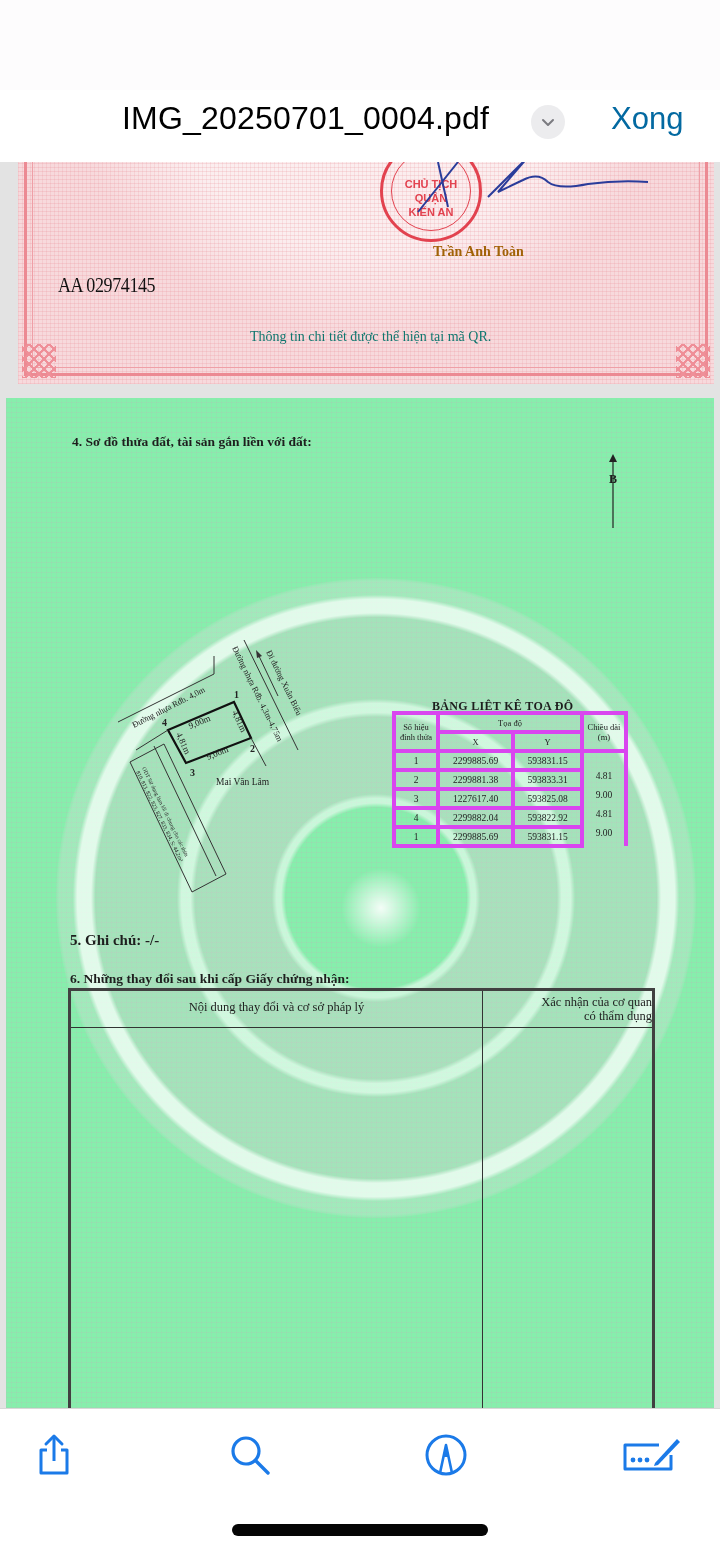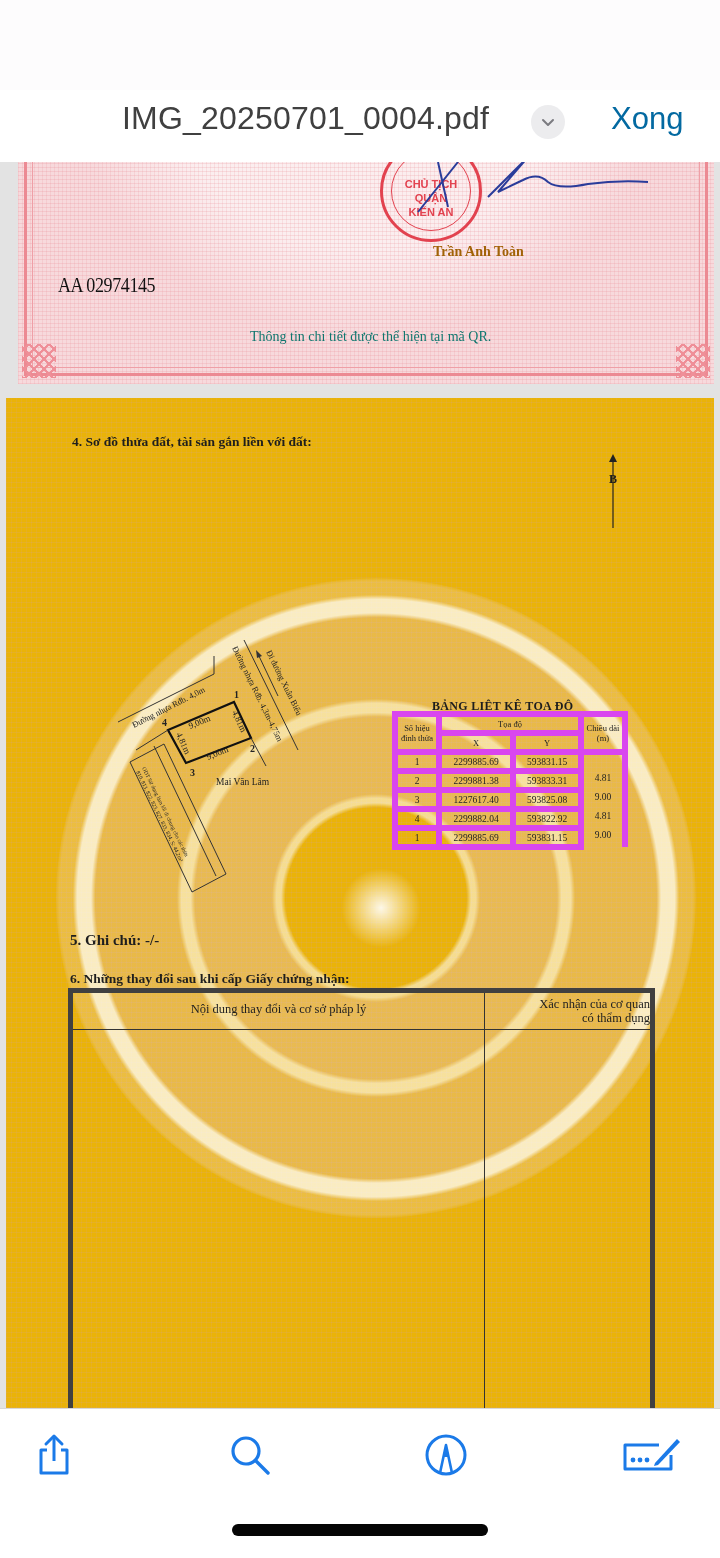--- a/index.html
+++ b/index.html
@@ -2,21 +2,21 @@
 <html><head>
 <meta charset="utf-8">
 <style>
   * { box-sizing: border-box; margin: 0; padding: 0; }
   html, body { width: 720px; height: 1558px; overflow: hidden; background: #ffffff; }
   body { position: relative; font-family: "Liberation Sans", sans-serif; }
 
   
   .status-area { position: absolute; left: 0; top: 0; width: 720px; height: 90px; background: #fdfcfd; }
   .navbar { position: absolute; left: 0; top: 90px; width: 720px; height: 72px; background: #ffffff; }
-  .doc-title { position: absolute; left: 122px; top: 100px; font-size: 32px; color: #404040; letter-spacing: 0.2px; }
+  .doc-title { position: absolute; left: 122px; top: 100px; font-size: 32px; color: #000000; letter-spacing: 0.2px; }
   .title-chevron { position: absolute; left: 531px; top: 105px; width: 34px; height: 34px; border-radius: 50%; background: #ececee; display: flex; align-items: center; justify-content: center; cursor: pointer; }
   .title-chevron svg { width: 16px; height: 16px; }
   .done-btn { position: absolute; left: 611px; top: 101px; font-size: 31px; color: #0369a1; cursor: pointer; }
 
   
   .viewport { position: absolute; left: 0; top: 162px; width: 720px; height: 1246px; background: #e3e3e3; overflow: hidden; }
 
   
   .page1 { position: absolute; left: 18px; top: 0; width: 696px; height: 222px; background: #f7d9dc; overflow: hidden; }
   .page1 .guilloche { position: absolute; inset: 0;
@@ -34,48 +34,48 @@
   .seal { position: absolute; left: 362px; top: -22px; width: 102px; height: 102px; border-radius: 50%; border: 3px solid #e2424f; }
   .seal .ring { position: absolute; inset: 8px; border-radius: 50%; border: 1px solid #e2424f; }
   .seal .seal-text { position: absolute; left: 0; right: 0; top: 34px; text-align: center; color: #e2424f; font-size: 11px; font-weight: bold; line-height: 14px; }
   .signature { position: absolute; left: 380px; top: -10px; width: 260px; height: 80px; }
 
   .signer { position: absolute; left: 415px; top: 82px; font-family: "Liberation Serif", serif; font-weight: bold; font-size: 14px; color: #a16207; }
   .serial { position: absolute; left: 40px; top: 110px; font-family: "Liberation Serif", serif; font-size: 22px; color: #111; transform: scaleX(0.82); transform-origin: left; letter-spacing: -0.5px; }
   .qr-note { position: absolute; left: 232px; top: 167px; font-family: "Liberation Serif", serif; font-size: 14px; color: #0f766e; }
 
   
-  .page2 { position: absolute; left: 6px; top: 236px; width: 708px; height: 1010px; background: #eab308; overflow: hidden; }
+  .page2 { position: absolute; left: 6px; top: 236px; width: 708px; height: 1010px; background: #86efac; overflow: hidden; }
   .page2 .bg-grid { position: absolute; inset: 0;
      background:
       repeating-linear-gradient(0deg, rgba(205,160,185,0.16) 0 1px, transparent 1px 5px),
       repeating-linear-gradient(90deg, rgba(205,160,185,0.13) 0 1px, transparent 1px 5px); }
   .page2 .emblem { position: absolute; left: 50px; top: 180px; width: 640px; height: 640px; border-radius: 50%;
      background:
       radial-gradient(circle, rgba(255,255,255,0.0) 0 20%, rgba(255,255,255,0.55) 21% 22%, rgba(230,200,218,0.35) 23% 40%, rgba(255,255,255,0.6) 41% 43%, rgba(230,200,218,0.3) 44% 62%, rgba(255,255,255,0.75) 63% 66%, rgba(240,220,232,0.25) 67% 70%, transparent 71%); }
   .page2 .emblem-star { position: absolute; left: 335px; top: 470px; width: 80px; height: 80px; border-radius: 50%; background: radial-gradient(circle, rgba(255,255,255,0.9), transparent 70%); }
 
   .serif { font-family: "Liberation Serif", serif; color: #1e1e1e; }
   .sec4-title { position: absolute; left: 66px; top: 36px; font-size: 13.5px; font-weight: bold; }
 
   .north { position: absolute; left: 600px; top: 218px; width: 12px; height: 110px; }
   .north-label { position: absolute; left: 603px; top: 74px; font-weight: bold; font-size: 12px; }
 
   .plot-diagram { position: absolute; left: 100px; top: 228px; width: 240px; height: 280px; }
 
   .coord-title { position: absolute; left: 426px; top: 301px; font-size: 12px; font-weight: bold; letter-spacing: 0.3px; }
   table.coords { position: absolute; left: 386px; top: 313px; width: 236px; border-collapse: collapse; font-family: "Liberation Serif", serif; font-size: 9.5px; color: #222; }
-  table.coords td, table.coords th { border: 6px solid #d946ef; text-align: center; font-weight: normal; height: 19px; padding: 0 2px; }
+  table.coords td, table.coords th { border: 4px solid #d946ef; text-align: center; font-weight: normal; height: 19px; padding: 0 2px; }
   table.coords th { font-size: 8.5px; line-height: 10px; }
   table.coords td.len { border-top: none; border-bottom: none; vertical-align: top; line-height: 19px; padding-top: 8px; }
 
   .sec5 { position: absolute; left: 64px; top: 534px; font-size: 15px; font-weight: bold; }
   .sec6 { position: absolute; left: 64px; top: 573px; font-size: 13.5px; font-weight: bold; }
 
-  .changes-table { position: absolute; left: 62px; top: 590px; width: 587px; height: 478px; border: 5px solid #404040; }
+  .changes-table { position: absolute; left: 62px; top: 590px; width: 587px; height: 478px; border: 3px solid #404040; }
   .changes-table .col-div { position: absolute; left: 411px; top: 0; bottom: 0; border-left: 1px solid #333; }
   .changes-table .head-div { position: absolute; left: 0; right: 0; top: 36px; border-top: 1px solid #333; }
   .changes-table .h1 { position: absolute; left: 0; width: 411px; top: 9px; text-align: center; font-size: 12.5px; }
   .changes-table .h2 { position: absolute; left: 411px; right: 0; top: 4px; text-align: right; font-size: 12.5px; line-height: 14px; }
 
   
   .toolbar { position: absolute; left: 0; top: 1408px; width: 720px; height: 150px; background: #ffffff; border-top: 1px solid #d8d8d8; }
   .tool { position: absolute; top: 22px; width: 48px; height: 48px; display: flex; align-items: center; justify-content: center; cursor: pointer; }
   .tool svg { width: 44px; height: 44px; }
   .tool.share { left: 30px; }

